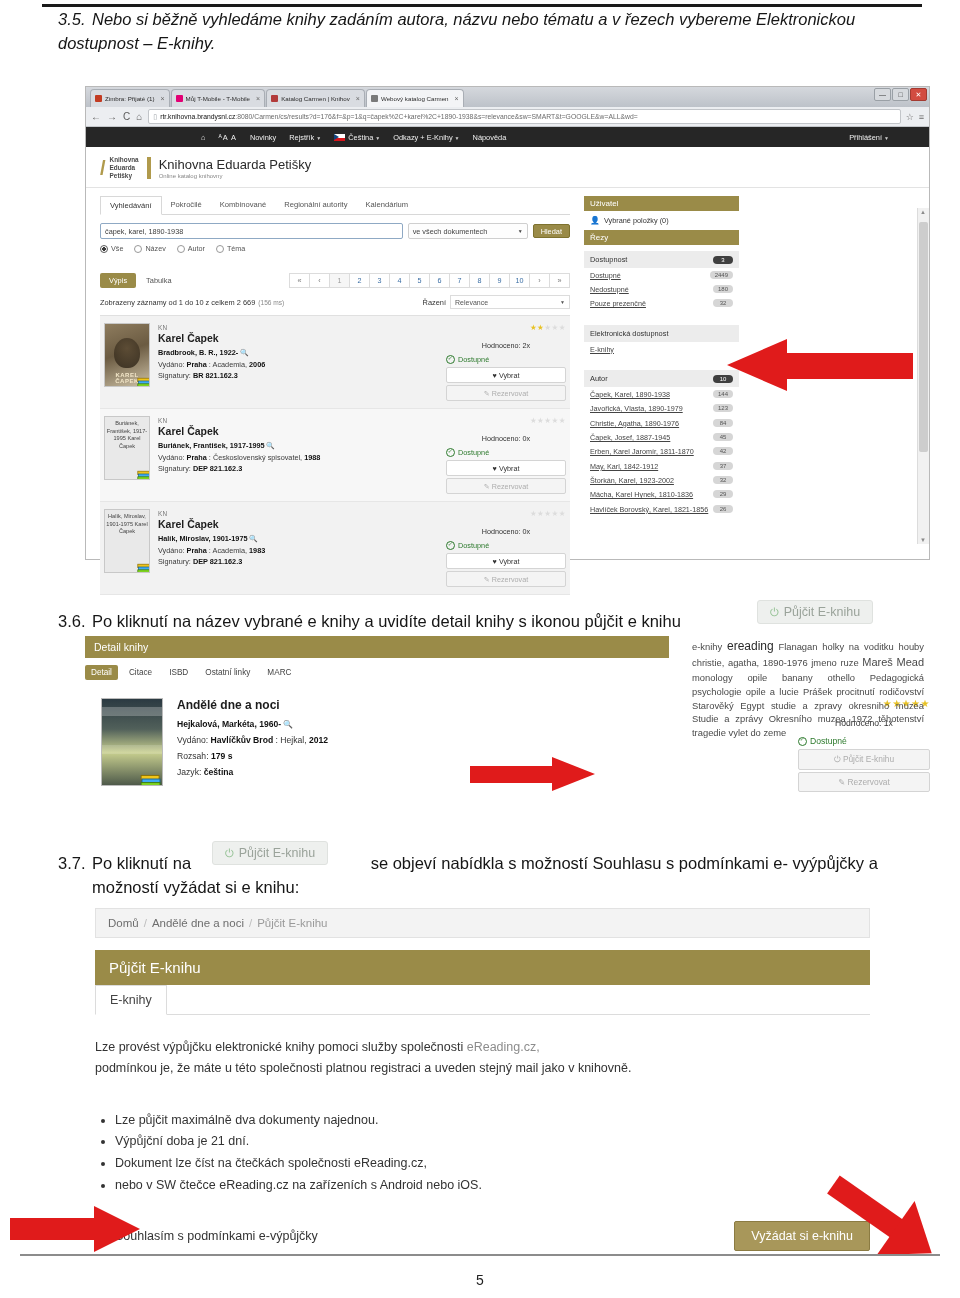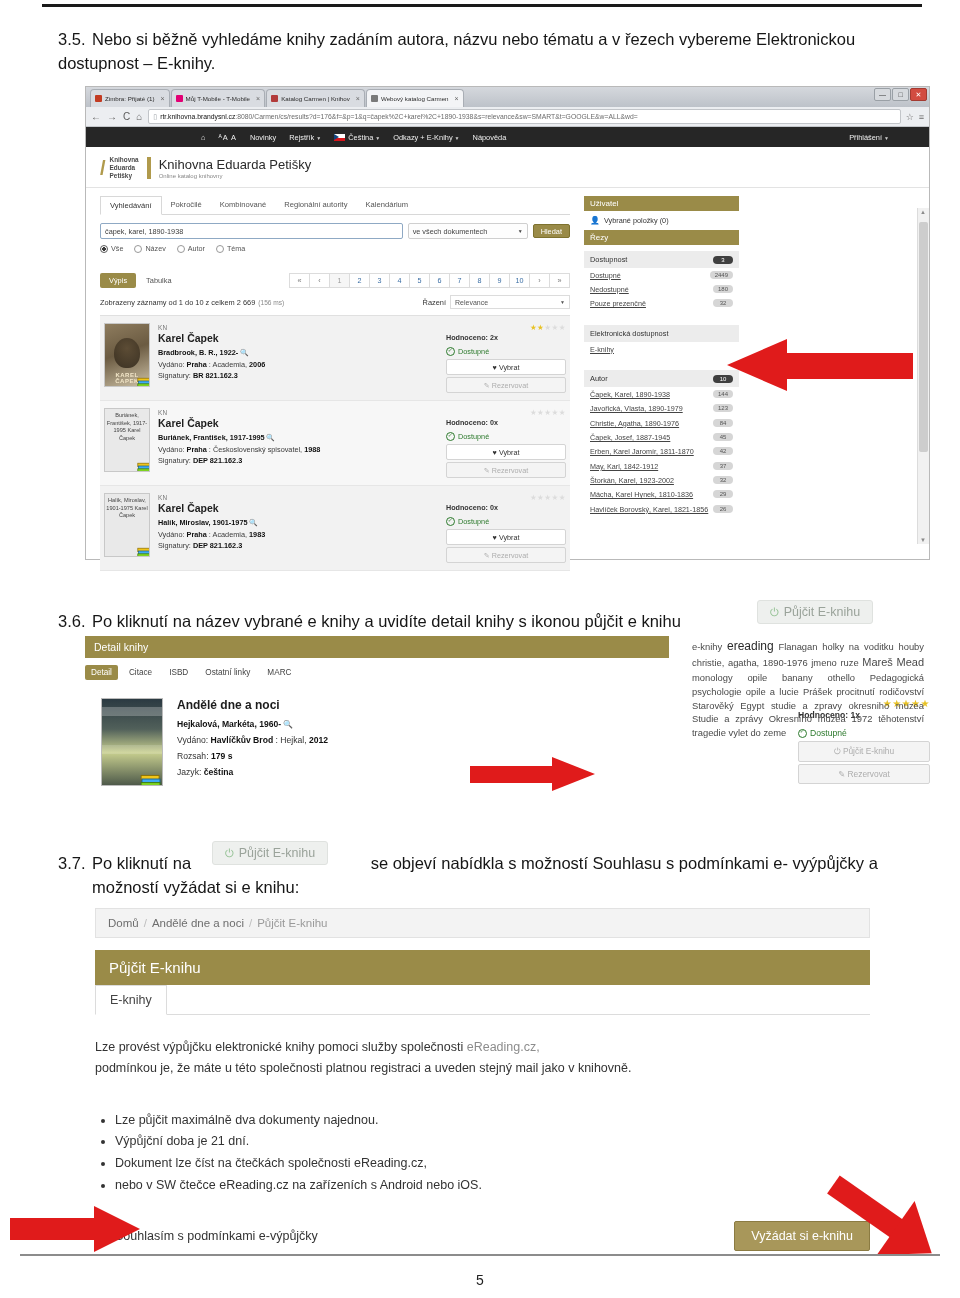--- a/index.html
+++ b/index.html
@@ -153,21 +153,21 @@
   .rec .meta { flex:1; padding-top:1px; }
   .rec .kn { font-size:6.4px; color:#777; letter-spacing:.3px; }
   .rec .title { font-size:10.5px; font-weight:bold; color:#1d1d1d; margin:1px 0 3px; }
   .rec .line { font-size:7.3px; color:#3a3a3a; line-height:1.55; }
   .rec .line b { color:#111; }
   .rec .line .mag { font-size:7px; color:#666; }
   .rec .right { width:120px; flex:0 0 auto; text-align:left; }
   .stars { text-align:right; font-size:7.5px; letter-spacing:.5px; }
   .stars .on { color:#e8c225; }
   .stars .off { color:#dcdcdc; }
-  .rated { font-size:7.2px; color:#333; text-align:left; margin-top:1px;font-weight:bold; }
+  .rated { font-size:7.2px; color:#333; text-align:center; margin-top:9px; }
   .avail { font-size:7.3px; color:#2d7a2d; margin:5px 0 3px; display:flex; align-items:center; gap:3px; }
   .avail .tick { width:7px; height:7px; border:1px solid #2d7a2d; border-radius:50%; display:inline-block; position:relative; }
   .avail .tick::after { content:"✓"; position:absolute; left:0.5px; top:-1.5px; font-size:5.5px; color:#2d7a2d; }
   .btn-w {
     background:#fff; border:1px solid #d4d4d4; border-radius:2px; font-size:7.2px; color:#333;
     padding:2.5px 0; text-align:center; margin-top:2px;
   }
   .btn-w.dim { color:#adadad; background:#f4f4f4; }
 
   
@@ -267,21 +267,21 @@
   #arrow4 .shaft { left:0; top:22px; width:80px; height:22px; }
   #arrow4 .head { left:76px; top:0; border-top:33px solid transparent; border-bottom:33px solid transparent; border-left:44px solid #e01b1b; }
 </style>
 </head>
 <body>
 
 <div class="page">
 
   <div class="top-rule"></div>
 
-  <div class="step" style="left:58px; top:28px; width:880px;">
+  <div class="step" style="left:58px; top:8px; width:880px;font-style:italic;">
     <span class="num">3.5.</span><span class="body">Nebo si běžně vyhledáme knihy zadáním autora, názvu nebo tématu a v řezech vybereme Elektronickou dostupnost – E-knihy.</span>
   </div>
 
   <div class="shot" id="shot1">
 
     <div class="chrome-tabbar">
       <div class="ctab">
         <span class="fav" style="background:#c23b22"></span>
         <span class="lbl">Zimbra: Přijaté (1)</span>
         <span class="x">×</span>

